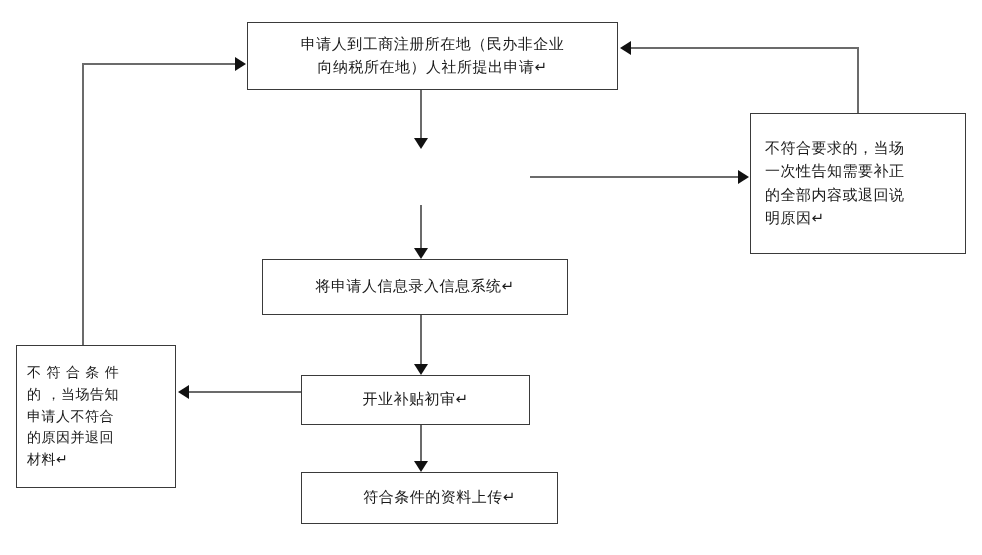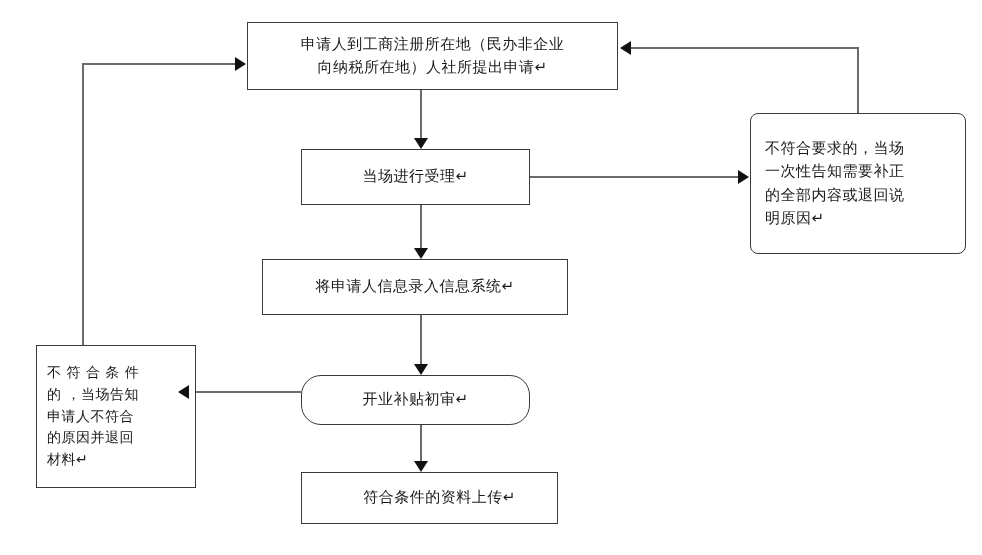--- a/index.html
+++ b/index.html
@@ -32,25 +32,25 @@
     width: 100%;
     line-height: 1.55;
     white-space: pre-line;
     letter-spacing: 0.5px;
   }
   
   #node-apply        { left:247px; top:22px;  width:371px; height:68px;  font-size:15px; }
   #node-apply .txt   { padding: 0 8px; }
   #node-accept       { left:301px; top:149px; width:229px; height:56px;  font-size:15px; }
   #node-entry        { left:262px; top:259px; width:306px; height:56px;  font-size:15px;align-items:center; }
-  #node-review       { left:301px; top:375px; width:229px; height:50px;  font-size:15px;border-radius:20px; }
+  #node-review       { left:301px; top:375px; width:229px; height:50px;  font-size:15px; }
   #node-upload       { left:301px; top:472px; width:257px; height:52px;  font-size:15px;padding-left:20px; }
-  #node-nonconform   { left:750px; top:113px; width:216px; height:141px; font-size:15px;border-radius:8px; }
+  #node-nonconform   { left:750px; top:113px; width:216px; height:141px; font-size:15px; }
   #node-nonconform .txt { padding: 0 14px; text-align:left; }
-  #node-reject       { left:16px;  top:345px; width:160px; height:143px; font-size:14px;margin-left:20px; }
+  #node-reject       { left:16px;  top:345px; width:160px; height:143px; font-size:14px; }
   #node-reject .txt  { padding: 0 10px; text-align:left; }
 
   
   .conn {
     position: absolute;
     background: #6b6b6b;
     z-index: 1;
   }
   .conn.v { width: 2px; }
   .conn.h { height: 2px; }
@@ -106,23 +106,20 @@
 
   <div class="conn v" style="left:82px; top:63px; height:282px;"></div>
   <div class="conn h" style="left:82px; top:63px; width:153px;"></div>
   <div class="arrowhead right" style="left:235px; top:57px;"></div>
 
   <div class="node" id="node-apply">
     <span class="txt">申请人到工商注册所在地（民办非企业
 向纳税所在地）人社所提出申请↵</span>
   </div>
 
-  <div class="node" id="node-accept">
-    <span class="txt">当场进行受理↵</span>
-  </div>
 
   <div class="node" id="node-entry">
     <span class="txt">将申请人信息录入信息系统↵</span>
   </div>
 
   <div class="node" id="node-review">
     <span class="txt">开业补贴初审↵</span>
   </div>
 
   <div class="node" id="node-upload">

